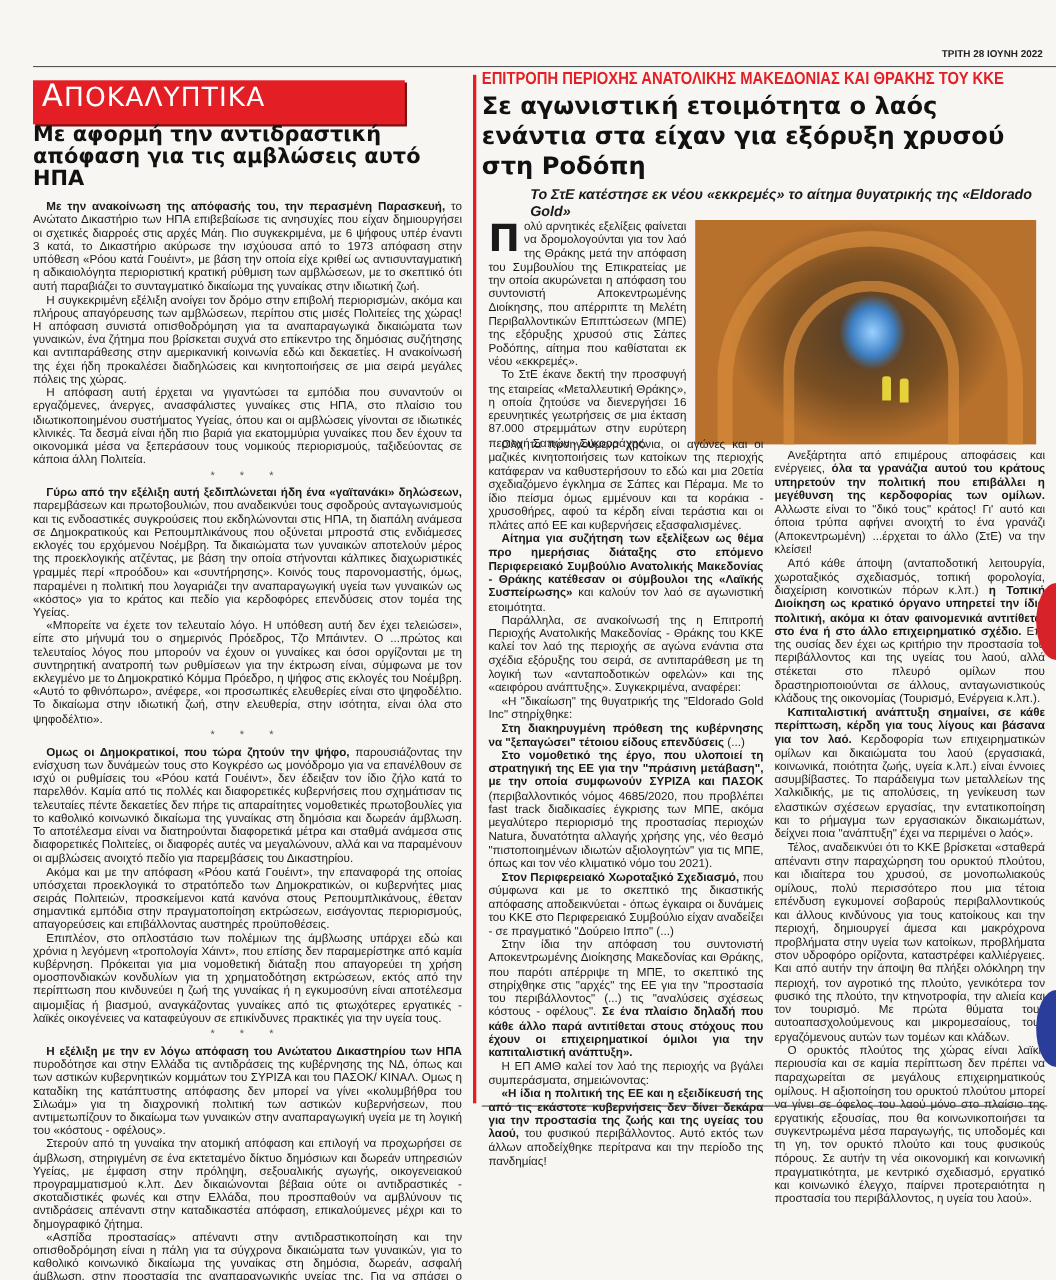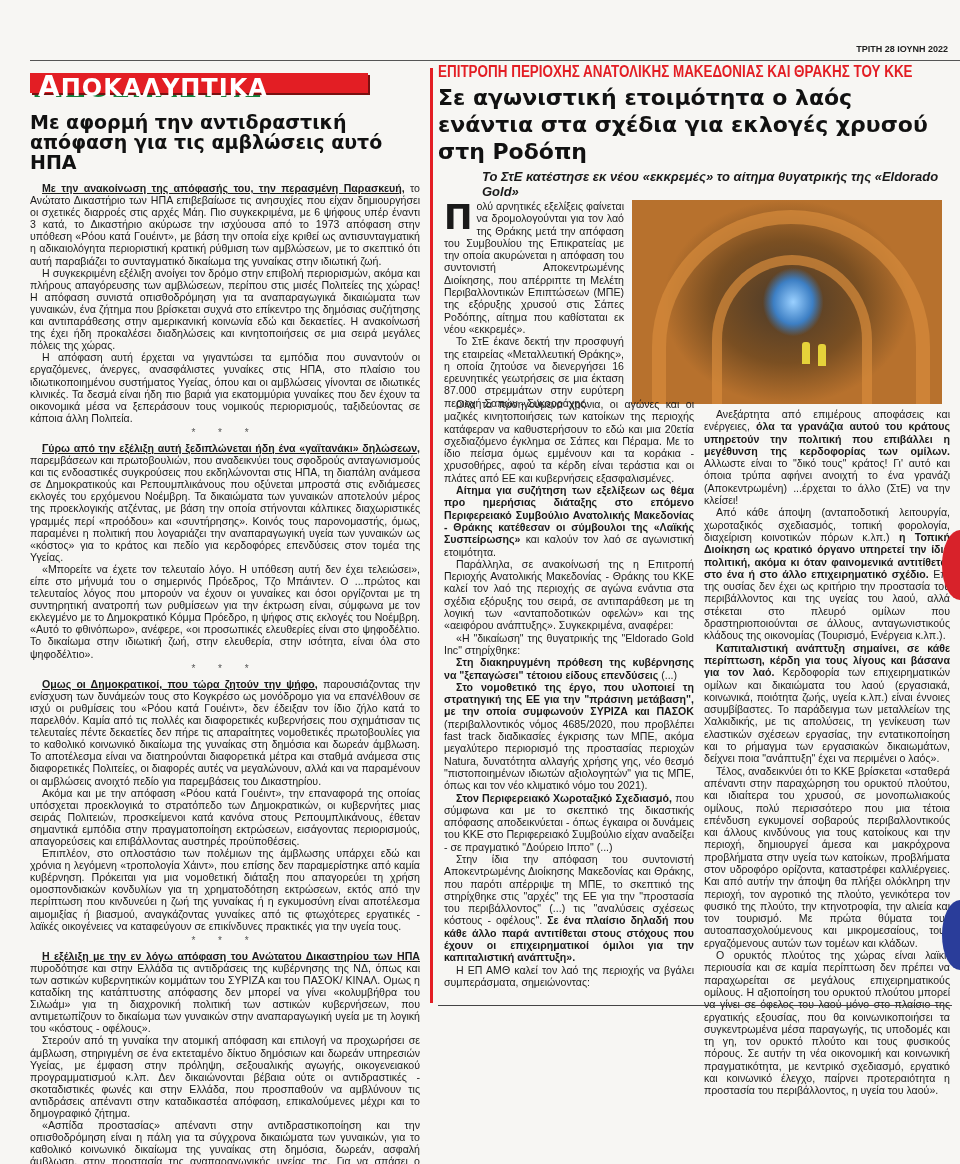--- a/index.html
+++ b/index.html
@@ -2,29 +2,29 @@
 <html><head>
 <meta charset="utf-8">
 <style>
   html, body { margin:0; padding:0; }
   body { width:960px; height:1164px; background:#f7f6f3; position:relative; overflow:hidden;
          font-family:"Liberation Sans", sans-serif; color:#1a1a1a; }
   .masthead { position:absolute; left:32px; top:30px; font-family:"DejaVu Sans", sans-serif;
               font-weight:bold; font-size:28px; letter-spacing:1px; color:#15803d;margin-top:41px; }
   .date { position:absolute; right:12px; top:44px; font-size:9px; font-weight:bold; color:#222; }
   .topline { position:absolute; left:30px; right:0; top:60px; border-top:1.5px solid #555; }
-  .section-label { position:absolute; left:30px; top:73px; width:330px; height:20px; background:#e31e24;
+  .section-label { position:absolute; left:30px; top:73px; width:330px; height:40px; background:#e31e24;
                    color:#fff; font-family:"DejaVu Sans", sans-serif; font-size:24px; line-height:28px;
-                   padding-left:8px; box-shadow:2px 2px 0 #7a1010; letter-spacing:1px;font-weight:bold; }
+                   padding-left:8px; box-shadow:2px 2px 0 #7a1010; letter-spacing:1px; }
   .section-label .big { font-size:28px; }
   .left-col { position:absolute; left:30px; top:112px; width:390px; }
   .left-title { font-family:"DejaVu Sans", sans-serif; font-weight:bold; font-size:19px; line-height:20px; margin:0 0 10px 0; color:#111; }
   .body { font-size:10.6px; line-height:12.1px; text-align:justify; }
   .body p { margin:0; text-indent:12px; }
-  .body b { font-weight:bold;text-decoration:underline; }
+  .body b { font-weight:bold; }
   .stars { text-align:center; font-size:10px; color:#555; letter-spacing:10px; margin:3px 0; }
   .divider { position:absolute; left:430px; top:68px; width:3px; height:935px; background:#e31e24; }
   .right { position:absolute; left:438px; top:62px; width:516px; }
   .kicker { color:#e31e24; font-weight:bold; font-size:16px; line-height:20px; white-space:nowrap;
             transform:scaleX(0.84); transform-origin:left; font-family:"Liberation Sans", sans-serif; }
   .r-title { font-family:"DejaVu Sans", sans-serif; font-weight:bold; font-size:22px; line-height:27px; margin:2px 0 4px 0; color:#111; }
   .r-sub { font-style:italic; font-weight:bold; font-size:13px; line-height:15px; margin-left:44px; }
   .rcols { position:absolute; top:200px; left:444px; width:506px; }
   .rcol1 { position:absolute; left:0; top:0; width:250px; }
   .photo { position:absolute; left:632px; top:200px; width:310px; height:204px;
@@ -69,21 +69,21 @@
       <p>Στερούν από τη γυναίκα την ατομική απόφαση και επιλογή να προχωρήσει σε άμβλωση, στηριγμένη σε ένα εκτεταμένο δίκτυο δημόσιων και δωρεάν υπηρεσιών Υγείας, με έμφαση στην πρόληψη, σεξουαλικής αγωγής, οικογενειακού προγραμματισμού κ.λπ. Δεν δικαιώνονται βέβαια ούτε οι αντιδραστικές - σκοταδιστικές φωνές και στην Ελλάδα, που προσπαθούν να αμβλύνουν τις αντιδράσεις απέναντι στην καταδικαστέα απόφαση, επικαλούμενες μέχρι και το δημογραφικό ζήτημα.</p>
       <p>«Ασπίδα προστασίας» απέναντι στην αντιδραστικοποίηση και την οπισθοδρόμηση είναι η πάλη για τα σύγχρονα δικαιώματα των γυναικών, για το καθολικό κοινωνικό δικαίωμα της γυναίκας στη δημόσια, δωρεάν, ασφαλή άμβλωση, στην προστασία της αναπαραγωγικής υγείας της. Για να σπάσει ο φαύλος κύκλος της εκμετάλλευσης, της καταπίεσης, της ανισοτιμίας της γυναίκας, σε αγωνιστική συμπόρευση με το ΚΚΕ.</p>
     </div>
 
 </div>
 
 <div class="divider"></div>
 
 <div class="right">
   <div class="kicker">ΕΠΙΤΡΟΠΗ ΠΕΡΙΟΧΗΣ ΑΝΑΤΟΛΙΚΗΣ ΜΑΚΕΔΟΝΙΑΣ ΚΑΙ ΘΡΑΚΗΣ ΤΟΥ ΚΚΕ</div>
-  <h2 class="r-title">Σε αγωνιστική ετοιμότητα ο λαός ενάντια στα σχέδια για εκλογές χρυσού στη Ροδόπη</h2>
+  <h2 class="r-title">Σε αγωνιστική ετοιμότητα ο λαός ενάντια στα είχαν για εξόρυξη χρυσού στη Ροδόπη</h2>
   <div class="r-sub">Το ΣτΕ κατέστησε εκ νέου «εκκρεμές» το αίτημα θυγατρικής της «Eldorado Gold»</div>
 </div>
 
 <div class="photo" title="Υπόγεια στοά μεταλλείου με δύο εργάτες">
   <div class="arch" style="left:20px;top:10px;width:250px;height:260px;"></div>
   <div class="arch" style="left:80px;top:55px;width:140px;height:160px;border-width:10px;"></div>
   <div class="person" style="left:170px;top:142px;"></div>
   <div class="person" style="left:186px;top:144px;"></div>
 </div>
 
@@ -96,20 +96,21 @@
 <div class="rbody" id="rcol1b" style="position:absolute;left:444px;top:398px;width:250px;">
     <p>Ολα τα προηγούμενα χρόνια, οι αγώνες και οι μαζικές κινητοποιήσεις των κατοίκων της περιοχής κατάφεραν να καθυστερήσουν το εδώ και μια 20ετία σχεδιαζόμενο έγκλημα σε Σάπες και Πέραμα. Με το ίδιο πείσμα όμως εμμένουν και τα κοράκια - χρυσοθήρες, αφού τα κέρδη είναι τεράστια και οι πλάτες από ΕΕ και κυβερνήσεις εξασφαλισμένες.</p>
     <p><b>Αίτημα για συζήτηση των εξελίξεων ως θέμα προ ημερήσιας διάταξης στο επόμενο Περιφερειακό Συμβούλιο Ανατολικής Μακεδονίας - Θράκης κατέθεσαν οι σύμβουλοι της «Λαϊκής Συσπείρωσης»</b> και καλούν τον λαό σε αγωνιστική ετοιμότητα.</p>
     <p>Παράλληλα, σε ανακοίνωσή της η Επιτροπή Περιοχής Ανατολικής Μακεδονίας - Θράκης του ΚΚΕ καλεί τον λαό της περιοχής σε αγώνα ενάντια στα σχέδια εξόρυξης του σειρά, σε αντιπαράθεση με τη λογική των «ανταποδοτικών οφελών» και της «αειφόρου ανάπτυξης». Συγκεκριμένα, αναφέρει:</p>
     <p>«Η "δικαίωση" της θυγατρικής της "Eldorado Gold Inc" στηρίχθηκε:</p>
     <p><b>Στη διακηρυγμένη πρόθεση της κυβέρνησης να "ξεπαγώσει" τέτοιου είδους επενδύσεις</b> (...)</p>
     <p><b>Στο νομοθετικό της έργο, που υλοποιεί τη στρατηγική της ΕΕ για την "πράσινη μετάβαση", με την οποία συμφωνούν ΣΥΡΙΖΑ και ΠΑΣΟΚ</b> (περιβαλλοντικός νόμος 4685/2020, που προβλέπει fast track διαδικασίες έγκρισης των ΜΠΕ, ακόμα μεγαλύτερο περιορισμό της προστασίας περιοχών Natura, δυνατότητα αλλαγής χρήσης γης, νέο θεσμό "πιστοποιημένων ιδιωτών αξιολογητών" για τις ΜΠΕ, όπως και τον νέο κλιματικό νόμο του 2021).</p>
     <p><b>Στον Περιφερειακό Χωροταξικό Σχεδιασμό,</b> που σύμφωνα και με το σκεπτικό της δικαστικής απόφασης αποδεικνύεται - όπως έγκαιρα οι δυνάμεις του ΚΚΕ στο Περιφερειακό Συμβούλιο είχαν αναδείξει - σε πραγματικό "Δούρειο Ιππο" (...)</p>
     <p>Στην ίδια την απόφαση του συντονιστή Αποκεντρωμένης Διοίκησης Μακεδονίας και Θράκης, που παρότι απέρριψε τη ΜΠΕ, το σκεπτικό της στηρίχθηκε στις "αρχές" της ΕΕ για την "προστασία του περιβάλλοντος" (...) τις "αναλύσεις σχέσεως κόστους - οφέλους". <b>Σε ένα πλαίσιο δηλαδή που κάθε άλλο παρά αντιτίθεται στους στόχους που έχουν οι επιχειρηματικοί όμιλοι για την καπιταλιστική ανάπτυξη».</b></p>
     <p>Η ΕΠ ΑΜΘ καλεί τον λαό της περιοχής να βγάλει συμπεράσματα, σημειώνοντας:</p>
+    <p><b>«Η ίδια η πολιτική της ΕΕ και η εξειδίκευσή της από τις εκάστοτε κυβερνήσεις δεν δίνει δεκάρα για την προστασία της ζωής και της υγείας του λαού,</b> του φυσικού περιβάλλοντος. Αυτό εκτός των άλλων αποδείχθηκε περίτρανα και την περίοδο της πανδημίας!</p>
   </div>
 <div class="rbody" id="rcol2" style="position:absolute;left:704px;top:408px;width:246px;">
     <p>Ανεξάρτητα από επιμέρους αποφάσεις και ενέργειες, <b>όλα τα γρανάζια αυτού του κράτους υπηρετούν την πολιτική που επιβάλλει η μεγέθυνση της κερδοφορίας των ομίλων.</b> Αλλωστε είναι το "δικό τους" κράτος! Γι' αυτό και όποια τρύπα αφήνει ανοιχτή το ένα γρανάζι (Αποκεντρωμένη) ...έρχεται το άλλο (ΣτΕ) να την κλείσει!</p>
     <p>Από κάθε άποψη (ανταποδοτική λειτουργία, χωροταξικός σχεδιασμός, τοπική φορολογία, διαχείριση κοινοτικών πόρων κ.λπ.) <b>η Τοπική Διοίκηση ως κρατικό όργανο υπηρετεί την ίδια πολιτική, ακόμα κι όταν φαινομενικά αντιτίθεται στο ένα ή στο άλλο επιχειρηματικό σχέδιο.</b> Επί της ουσίας δεν έχει ως κριτήριο την προστασία του περιβάλλοντος και της υγείας του λαού, αλλά στέκεται στο πλευρό ομίλων που δραστηριοποιούνται σε άλλους, ανταγωνιστικούς κλάδους της οικονομίας (Τουρισμό, Ενέργεια κ.λπ.).</p>
     <p><b>Καπιταλιστική ανάπτυξη σημαίνει, σε κάθε περίπτωση, κέρδη για τους λίγους και βάσανα για τον λαό.</b> Κερδοφορία των επιχειρηματικών ομίλων και δικαιώματα του λαού (εργασιακά, κοινωνικά, ποιότητα ζωής, υγεία κ.λπ.) είναι έννοιες ασυμβίβαστες. Το παράδειγμα των μεταλλείων της Χαλκιδικής, με τις απολύσεις, τη γενίκευση των ελαστικών σχέσεων εργασίας, την εντατικοποίηση και το ρήμαγμα των εργασιακών δικαιωμάτων, δείχνει ποια "ανάπτυξη" έχει να περιμένει ο λαός».</p>
     <p>Τέλος, αναδεικνύει ότι το ΚΚΕ βρίσκεται «σταθερά απέναντι στην παραχώρηση του ορυκτού πλούτου, και ιδιαίτερα του χρυσού, σε μονοπωλιακούς ομίλους, πολύ περισσότερο που μια τέτοια επένδυση εγκυμονεί σοβαρούς περιβαλλοντικούς και άλλους κινδύνους για τους κατοίκους και την περιοχή, δημιουργεί άμεσα και μακρόχρονα προβλήματα στην υγεία των κατοίκων, προβλήματα στον υδροφόρο ορίζοντα, καταστρέφει καλλιέργειες. Και από αυτήν την άποψη θα πλήξει ολόκληρη την περιοχή, τον αγροτικό της πλούτο, γενικότερα τον φυσικό της πλούτο, την κτηνοτροφία, την αλιεία και τον τουρισμό. Με πρώτα θύματα τους αυτοαπασχολούμενους και μικρομεσαίους, τους εργαζόμενους αυτών των τομέων και κλάδων.</p>
     <p>Ο ορυκτός πλούτος της χώρας είναι λαϊκή περιουσία και σε καμία περίπτωση δεν πρέπει να παραχωρείται σε μεγάλους επιχειρηματικούς ομίλους. Η αξιοποίηση του ορυκτού πλούτου μπορεί να γίνει σε όφελος του λαού μόνο στο πλαίσιο της εργατικής εξουσίας, που θα κοινωνικοποιήσει τα συγκεντρωμένα μέσα παραγωγής, τις υποδομές και τη γη, τον ορυκτό πλούτο και τους φυσικούς πόρους. Σε αυτήν τη νέα οικονομική και κοινωνική πραγματικότητα, με κεντρικό σχεδιασμό, εργατικό και κοινωνικό έλεγχο, παίρνει προτεραιότητα η προστασία του περιβάλλοντος, η υγεία του λαού».</p>
   </div>
 
 <div class="r-bottom-rule"></div>

